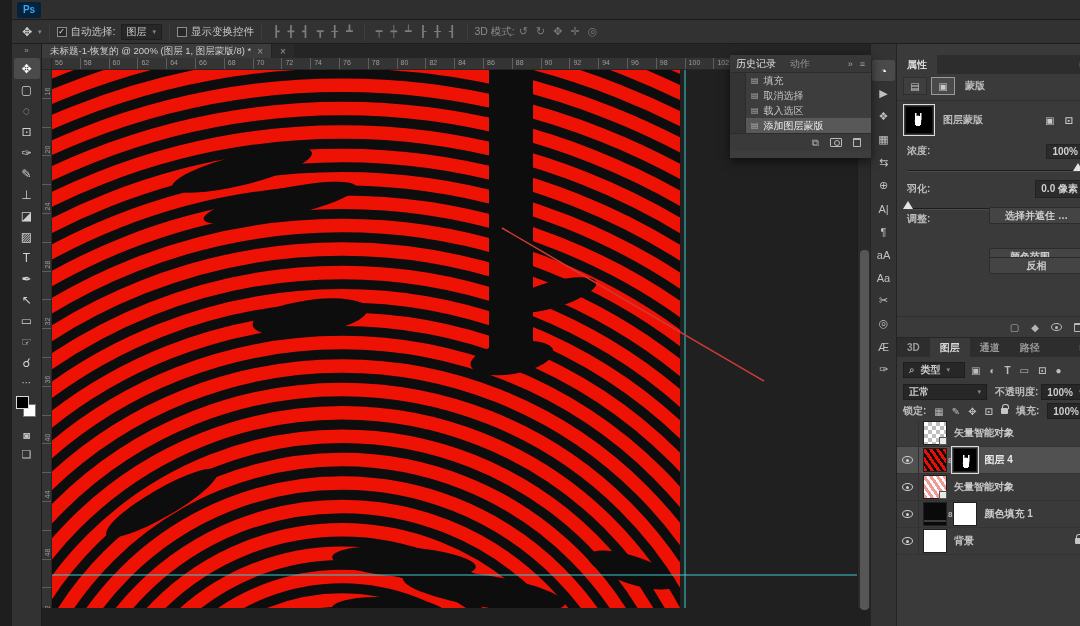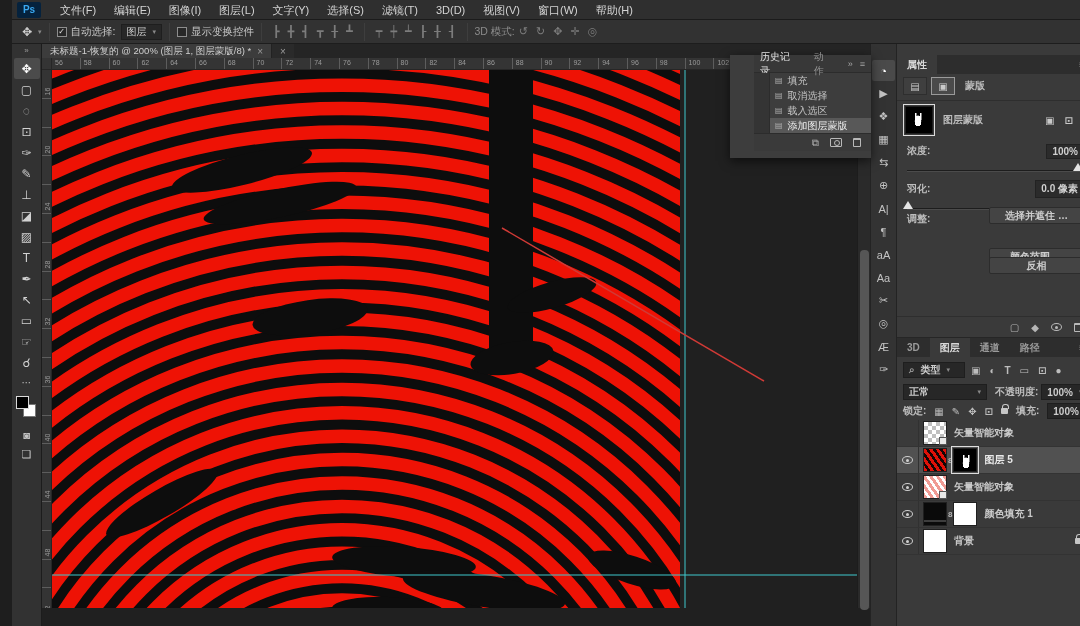--- a/index.html
+++ b/index.html
@@ -82,21 +82,21 @@
   #zoombox { margin-left:75px; width:38px; height:12px; background:#272727;
     border:1px solid #1f1f1f; color:#b9b9b9; padding:0 3px; line-height:11px; }
   #docinfo { margin-left:18px; color:#a8a8a8; }
   .status-arrow { margin-left:14px; color:#8a8a8a; }
   #hscroll { margin-left:12px; position:relative; width:540px; height:9px; background:#262626; border-radius:4px; }
   #hthumb { position:absolute; left:220px; top:1px; width:160px; height:7px;
     background:#5e5e5e; border-radius:3px; }
 
   
   #history { left:718px; top:55px; width:141px; height:103px; background:#3d3d3d;
-    box-shadow:0 3px 10px rgba(0,0,0,.6); z-index:6; font-size:10px;padding-left:24px; }
+    box-shadow:0 3px 10px rgba(0,0,0,.6); z-index:6; font-size:10px; }
   #history-header { height:18px; background:#383838; border-bottom:1px solid #2c2c2c;
     display:flex; align-items:center; padding:0 6px; gap:14px; }
   #history-header .h-active { color:#e0e0e0; }
   #history-header .h-dim { color:#929292; }
   #history-header .h-icons { margin-left:auto; color:#a5a5a5; font-size:9px; display:flex; gap:7px; }
   .hist-row { height:15px; display:flex; align-items:center; color:#c3c3c3; }
   .hist-gutter { width:16px; height:100%; background:#343434; border-right:1px solid #2c2c2c; }
   .hist-ico { font-size:8px; color:#b5b5b5; margin:0 5px; }
   .hist-row.sel { background:#585858; color:#eeeeee; }
   #history-footer { height:18px; background:#3a3a3a; border-top:1px solid #2c2c2c;
@@ -179,33 +179,20 @@
 
   .fieldrow { position:absolute; display:flex; align-items:center; }
 </style>
 </head>
 <body>
 
 <div id="stage">
 
   <div id="menubar" class="abs">
     <div id="pslogo">Ps</div>
-    <div id="menu" style="display:flex;">
-        <div class="menu-item">文件(F)</div>
-        <div class="menu-item">编辑(E)</div>
-        <div class="menu-item">图像(I)</div>
-        <div class="menu-item">图层(L)</div>
-        <div class="menu-item">文字(Y)</div>
-        <div class="menu-item">选择(S)</div>
-        <div class="menu-item">滤镜(T)</div>
-        <div class="menu-item">3D(D)</div>
-        <div class="menu-item">视图(V)</div>
-        <div class="menu-item">窗口(W)</div>
-        <div class="menu-item">帮助(H)</div>
-      </div>
   </div>
 
   <div id="optionsbar" class="abs">
     <span class="opt-glyph" style="margin-left:6px;">✥</span>
     <span class="opt-caret">▾</span>
     <span class="opt-sep"></span>
     <span class="cb">✓</span>
     <span>自动选择:</span>
     <span class="dd" style="margin-left:5px;">
       <span>图层</span>
@@ -530,21 +517,21 @@
             </span>
             <span class="lname">矢量智能对象</span>
           </div>
           <div class="lrow layer-row sel" style="top: 109px;">
             <span class="eye-gutter">
               <span class="eye"></span>
             </span>
             <span class="thumb t-red" style="position: relative;"></span>
             <span class="chain">8</span>
             <span class="thumb t-mask-deer mask-target" style="margin-left: 0px;"></span>
-            <span class="lname">图层 5</span>
+            <span class="lname">图层 4</span>
           </div>
           <div class="lrow layer-row" style="top: 136px;">
             <span class="eye-gutter">
               <span class="eye"></span>
             </span>
             <span class="thumb t-pink" style="position: relative;">
               <span class="so-badge"></span>
             </span>
             <span class="lname">矢量智能对象</span>
           </div>

